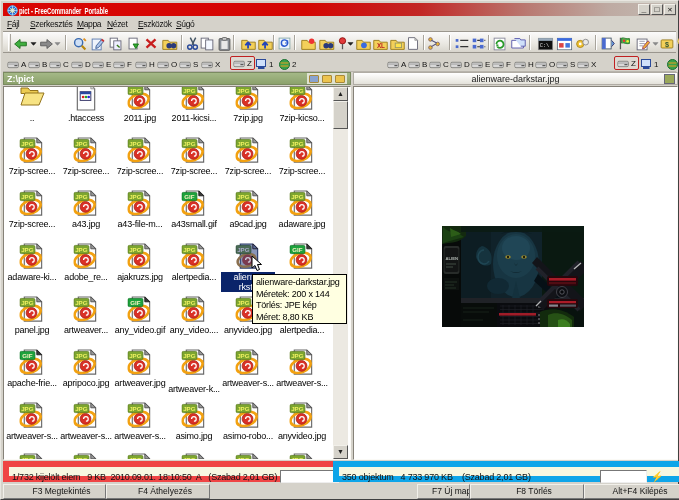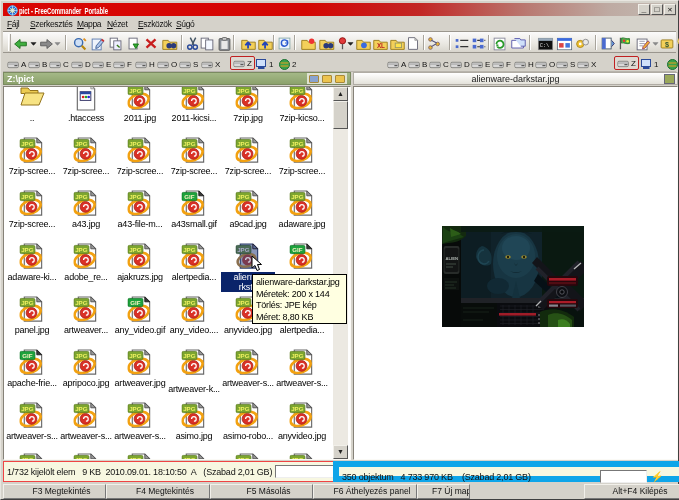--- a/index.html
+++ b/index.html
@@ -30,21 +30,21 @@
 #hdrR b { font-weight:normal; line-height:12px; }
 #hdrRicon { position:absolute; right:2px; top:1px; width:11px; height:10px; background:#9aa85a; border:1px solid #667; }
 #panelL { position:absolute; left:2px; top:85px; width:348px; height:374px; background:#fff; border:1px solid; border-color:#868278 #fbfaf6 #fbfaf6 #868278; overflow:hidden; }
 #panelR { position:absolute; left:352px; top:85px; width:325px; height:374px; background:#fff; border:1px solid; border-color:#868278 #fbfaf6 #fbfaf6 #868278; overflow:hidden; }
 #scroll { position:absolute; left:332px; top:86px; width:15px; height:372px; background:#ece9e2; }
 .sbtn { position:absolute; left:0; width:15px; height:14px; background:#d5d2ca; border:1px solid; border-color:#f2f0ea #555 #555 #f2f0ea; font-size:7px; text-align:center; line-height:12px; color:#222; }
 #sthumb { position:absolute; left:0; top:14px; width:15px; height:28px; background:#d5d2ca; border:1px solid; border-color:#f2f0ea #555 #555 #f2f0ea; }
 .fic { position:absolute; }
 .flab { position:absolute; font-size:9px; color:#000; text-align:center; letter-spacing:-0.2px; white-space:nowrap; overflow:hidden; }
 .flab.sel { background:#0a246a; color:#fff; z-index:3; }
-#statusL { position:absolute; left:2px; top:460px; width:348px; height:21px; background:#f7f7e1; border:1px solid #ef4444; font-size:9px; color:#111; }
+#statusL { position:absolute; left:2px; top:460px; width:348px; height:21px; background:#f7f7e1; border:6px solid #ef4444; font-size:9px; color:#111; }
 #statusL span { position:absolute; left:3px; top:5px; letter-spacing:-0.2px; }
 #statusR { position:absolute; left:332px; top:460px; width:386px; height:21px; background:#f7f7e1; border:6px solid #0ea5e9; font-size:9px; color:#111; }
 #statusR span { position:absolute; left:3px; top:5px; letter-spacing:-0.2px; }
 .sbox { position:absolute; top:3px; height:13px; background:#fff; border:1px solid; border-color:#777 #eee #eee #777; }
 .bolt { position:absolute; top:4px; font-size:10px; color:#e8a000; }
 #fnbar { position:absolute; left:2px; top:483px; right:2px; height:15px; background:#d5d2ca; }
 .fnb { position:absolute; top:0; height:15px; white-space:nowrap; overflow:hidden; border:1px solid; border-color:#f2f0ea #777 #777 #f2f0ea; background:#d5d2ca; font-size:8.5px; text-align:center; line-height:13px; color:#111;padding-left:14px; }
 #tooltip { position:absolute; left:251px; top:273px; width:95px; height:50px; background:#ffffe1; border:1px solid #000; font-size:9px; color:#000; padding:2px 3px; line-height:11.5px; z-index:5; letter-spacing:-0.2px; }
 #cursor { z-index:6; }
 </style></head>
@@ -811,24 +811,23 @@
   <div class="sbox" style="left:271px;width:59px"></div>
       <div class="bolt" style="left:334px">⚡</div>
     </div>
 <div id="statusR">
       <span>350 objektum&nbsp;&nbsp; 4 733 970 KB&nbsp;&nbsp;&nbsp; (Szabad 2,01 GB)</span>
   <div class="sbox" style="left:261px;width:47px"></div>
       <div class="bolt" style="left:312px">⚡</div>
     </div>
 <div id="fnbar">
       <div class="fnb" style="left:0px;width:103px">F3 Megtekintés</div>
-      <div class="fnb" style="left:103px;width:104px">F4 Megtekintés</div>
-      <div class="fnb" style="left:207px;width:103px">F5 Másolás</div>
-      <div class="fnb" style="left:310px;width:104px">F6 Áthelyezés panel</div>
+      <div class="fnb" style="left:103px;width:104px">F4 Áthelyezés</div>
       <div class="fnb" style="left:414px;width:53px">F7 Új mappa</div>
+      <div class="fnb" style="left:467px;width:114px">F8 Törlés</div>
       <div class="fnb" style="left:581px;width:98px">Alt+F4 Kilépés</div>
     </div>
 
 <div id="tooltip">
 <div>alienware-darkstar.jpg</div>
 <div>Méretek: 200 x 144</div>
 <div>Törlés: JPE kép</div>
 <div>Méret: 8,80 KB</div>
 </div>
 <svg id="cursor" width="12" height="17" viewBox="0 0 12 17" style="position:absolute;left:250px;top:254px">

